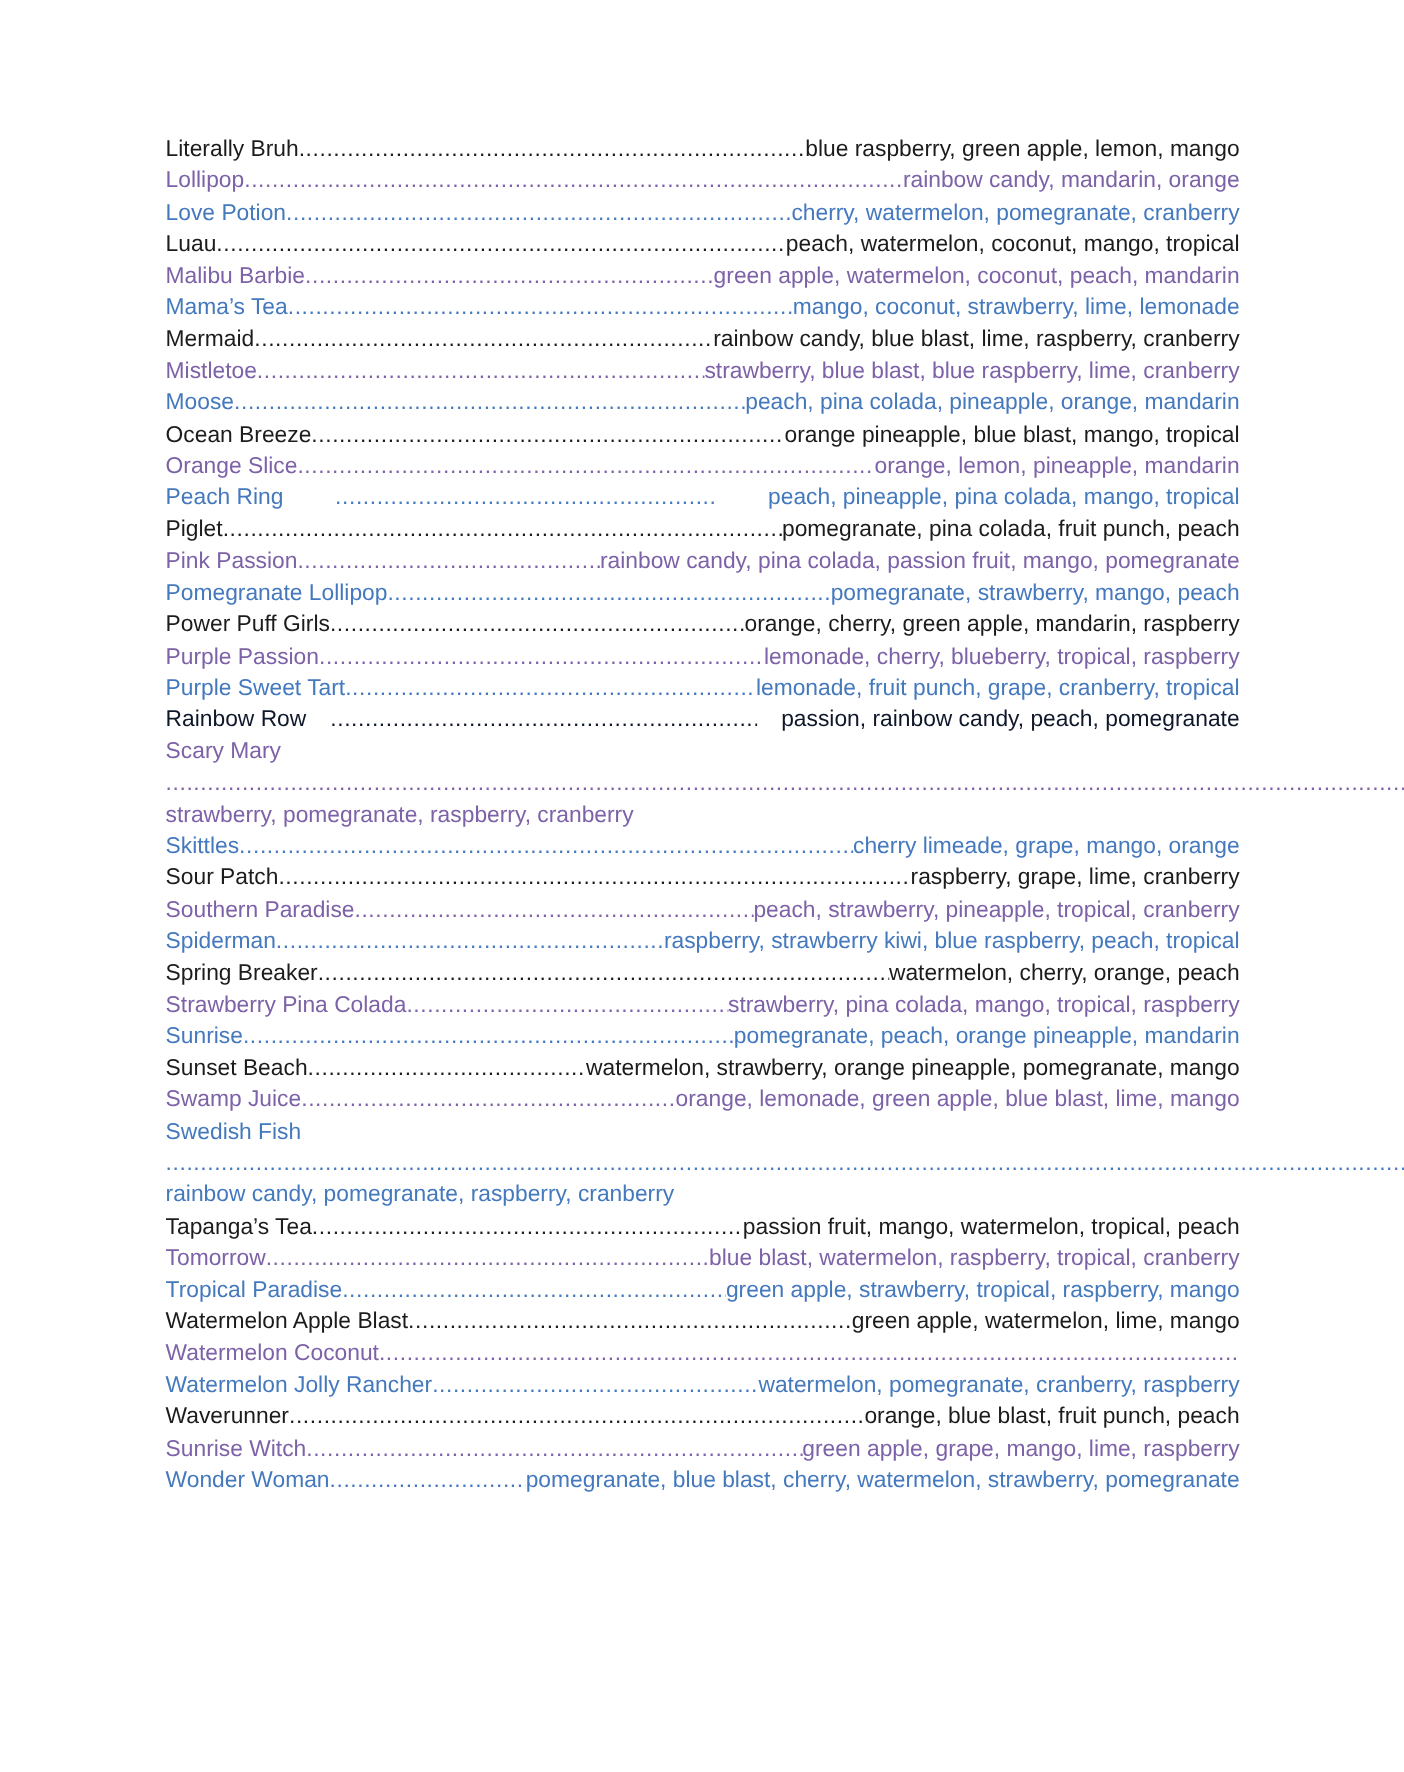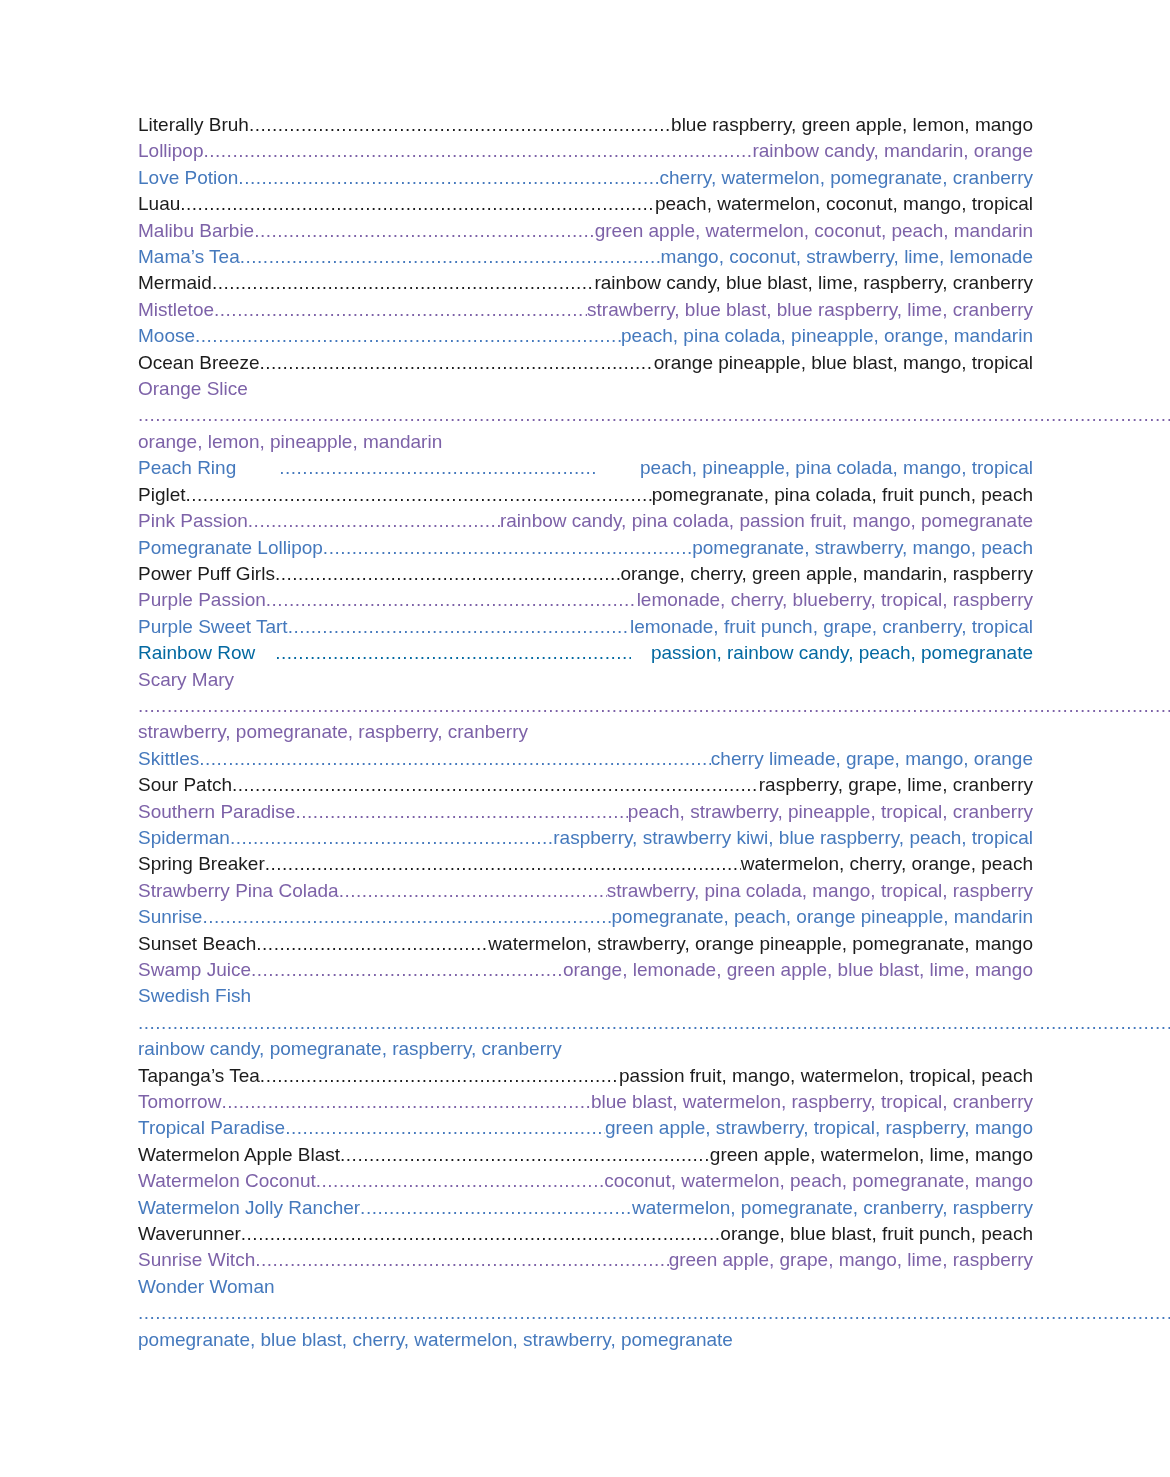--- a/index.html
+++ b/index.html
@@ -89,21 +89,21 @@
       <div class="row" style="color: rgb(69, 121, 189);">
         <span class="name">Moose</span>
         <span class="dots" aria-hidden="true">............................................................................................................................................................................................................................................................................................................</span>
         <span class="flavors">peach, pina colada, pineapple, orange, mandarin</span>
       </div>
       <div class="row" style="color: rgb(28, 28, 28);">
         <span class="name">Ocean Breeze</span>
         <span class="dots" aria-hidden="true">............................................................................................................................................................................................................................................................................................................</span>
         <span class="flavors">orange pineapple, blue blast, mango, tropical</span>
       </div>
-      <div class="row" style="color: rgb(125, 98, 168); flex-direction: column;">
+      <div class="row" style="color: rgb(125, 98, 168);">
         <span class="name">Orange Slice</span>
         <span class="dots" aria-hidden="true">............................................................................................................................................................................................................................................................................................................</span>
         <span class="flavors">orange, lemon, pineapple, mandarin</span>
       </div>
       <div class="row" style="color: rgb(69, 121, 189); gap: 43px;">
         <span class="name">Peach Ring</span>
         <span class="dots" aria-hidden="true">............................................................................................................................................................................................................................................................................................................</span>
         <span class="flavors">peach, pineapple, pina colada, mango, tropical</span>
       </div>
       <div class="row" style="color: rgb(28, 28, 28);">
@@ -129,21 +129,21 @@
       <div class="row" style="color: rgb(125, 98, 168);">
         <span class="name">Purple Passion</span>
         <span class="dots" aria-hidden="true">............................................................................................................................................................................................................................................................................................................</span>
         <span class="flavors">lemonade, cherry, blueberry, tropical, raspberry</span>
       </div>
       <div class="row" style="color: rgb(69, 121, 189);">
         <span class="name">Purple Sweet Tart</span>
         <span class="dots" aria-hidden="true">............................................................................................................................................................................................................................................................................................................</span>
         <span class="flavors">lemonade, fruit punch, grape, cranberry, tropical</span>
       </div>
-      <div class="row" style="color: #0369a1; gap: 20px;">
+      <div class="row" style="color: #0f172a; gap: 20px;">
         <span class="name">Rainbow Row</span>
         <span class="dots" aria-hidden="true">............................................................................................................................................................................................................................................................................................................</span>
         <span class="flavors">passion, rainbow candy, peach, pomegranate</span>
       </div>
       <div class="row" style="color: rgb(125, 98, 168); flex-direction: column;">
         <span class="name">Scary Mary</span>
         <span class="dots" aria-hidden="true">............................................................................................................................................................................................................................................................................................................</span>
         <span class="flavors">strawberry, pomegranate, raspberry, cranberry</span>
       </div>
       <div class="row" style="color: rgb(69, 121, 189);">
@@ -212,36 +212,35 @@
         <span class="flavors">green apple, strawberry, tropical, raspberry, mango</span>
       </div>
       <div class="row" style="color: rgb(28, 28, 28);">
         <span class="name">Watermelon Apple Blast</span>
         <span class="dots" aria-hidden="true">............................................................................................................................................................................................................................................................................................................</span>
         <span class="flavors">green apple, watermelon, lime, mango</span>
       </div>
       <div class="row" style="color: rgb(125, 98, 168);">
         <span class="name">Watermelon Coconut</span>
         <span class="dots" aria-hidden="true">............................................................................................................................................................................................................................................................................................................</span>
-        <span class="flavors">coconut, watermelon, peach, pomegranate, mango</span>
       </div>
       <div class="row" style="color: rgb(69, 121, 189);">
         <span class="name">Watermelon Jolly Rancher</span>
         <span class="dots" aria-hidden="true">............................................................................................................................................................................................................................................................................................................</span>
         <span class="flavors">watermelon, pomegranate, cranberry, raspberry</span>
       </div>
       <div class="row" style="color: rgb(28, 28, 28);">
         <span class="name">Waverunner</span>
         <span class="dots" aria-hidden="true">............................................................................................................................................................................................................................................................................................................</span>
         <span class="flavors">orange, blue blast, fruit punch, peach</span>
       </div>
       <div class="row" style="color: rgb(125, 98, 168);">
         <span class="name">Sunrise Witch</span>
         <span class="dots" aria-hidden="true">............................................................................................................................................................................................................................................................................................................</span>
         <span class="flavors">green apple, grape, mango, lime, raspberry</span>
       </div>
-      <div class="row" style="color: rgb(69, 121, 189); flex-direction: column;">
+      <div class="row" style="color: rgb(69, 121, 189);">
         <span class="name">Wonder Woman</span>
         <span class="dots" aria-hidden="true">............................................................................................................................................................................................................................................................................................................</span>
         <span class="flavors">pomegranate, blue blast, cherry, watermelon, strawberry, pomegranate</span>
       </div>
     </div>
 </div>
 
 </body></html>

